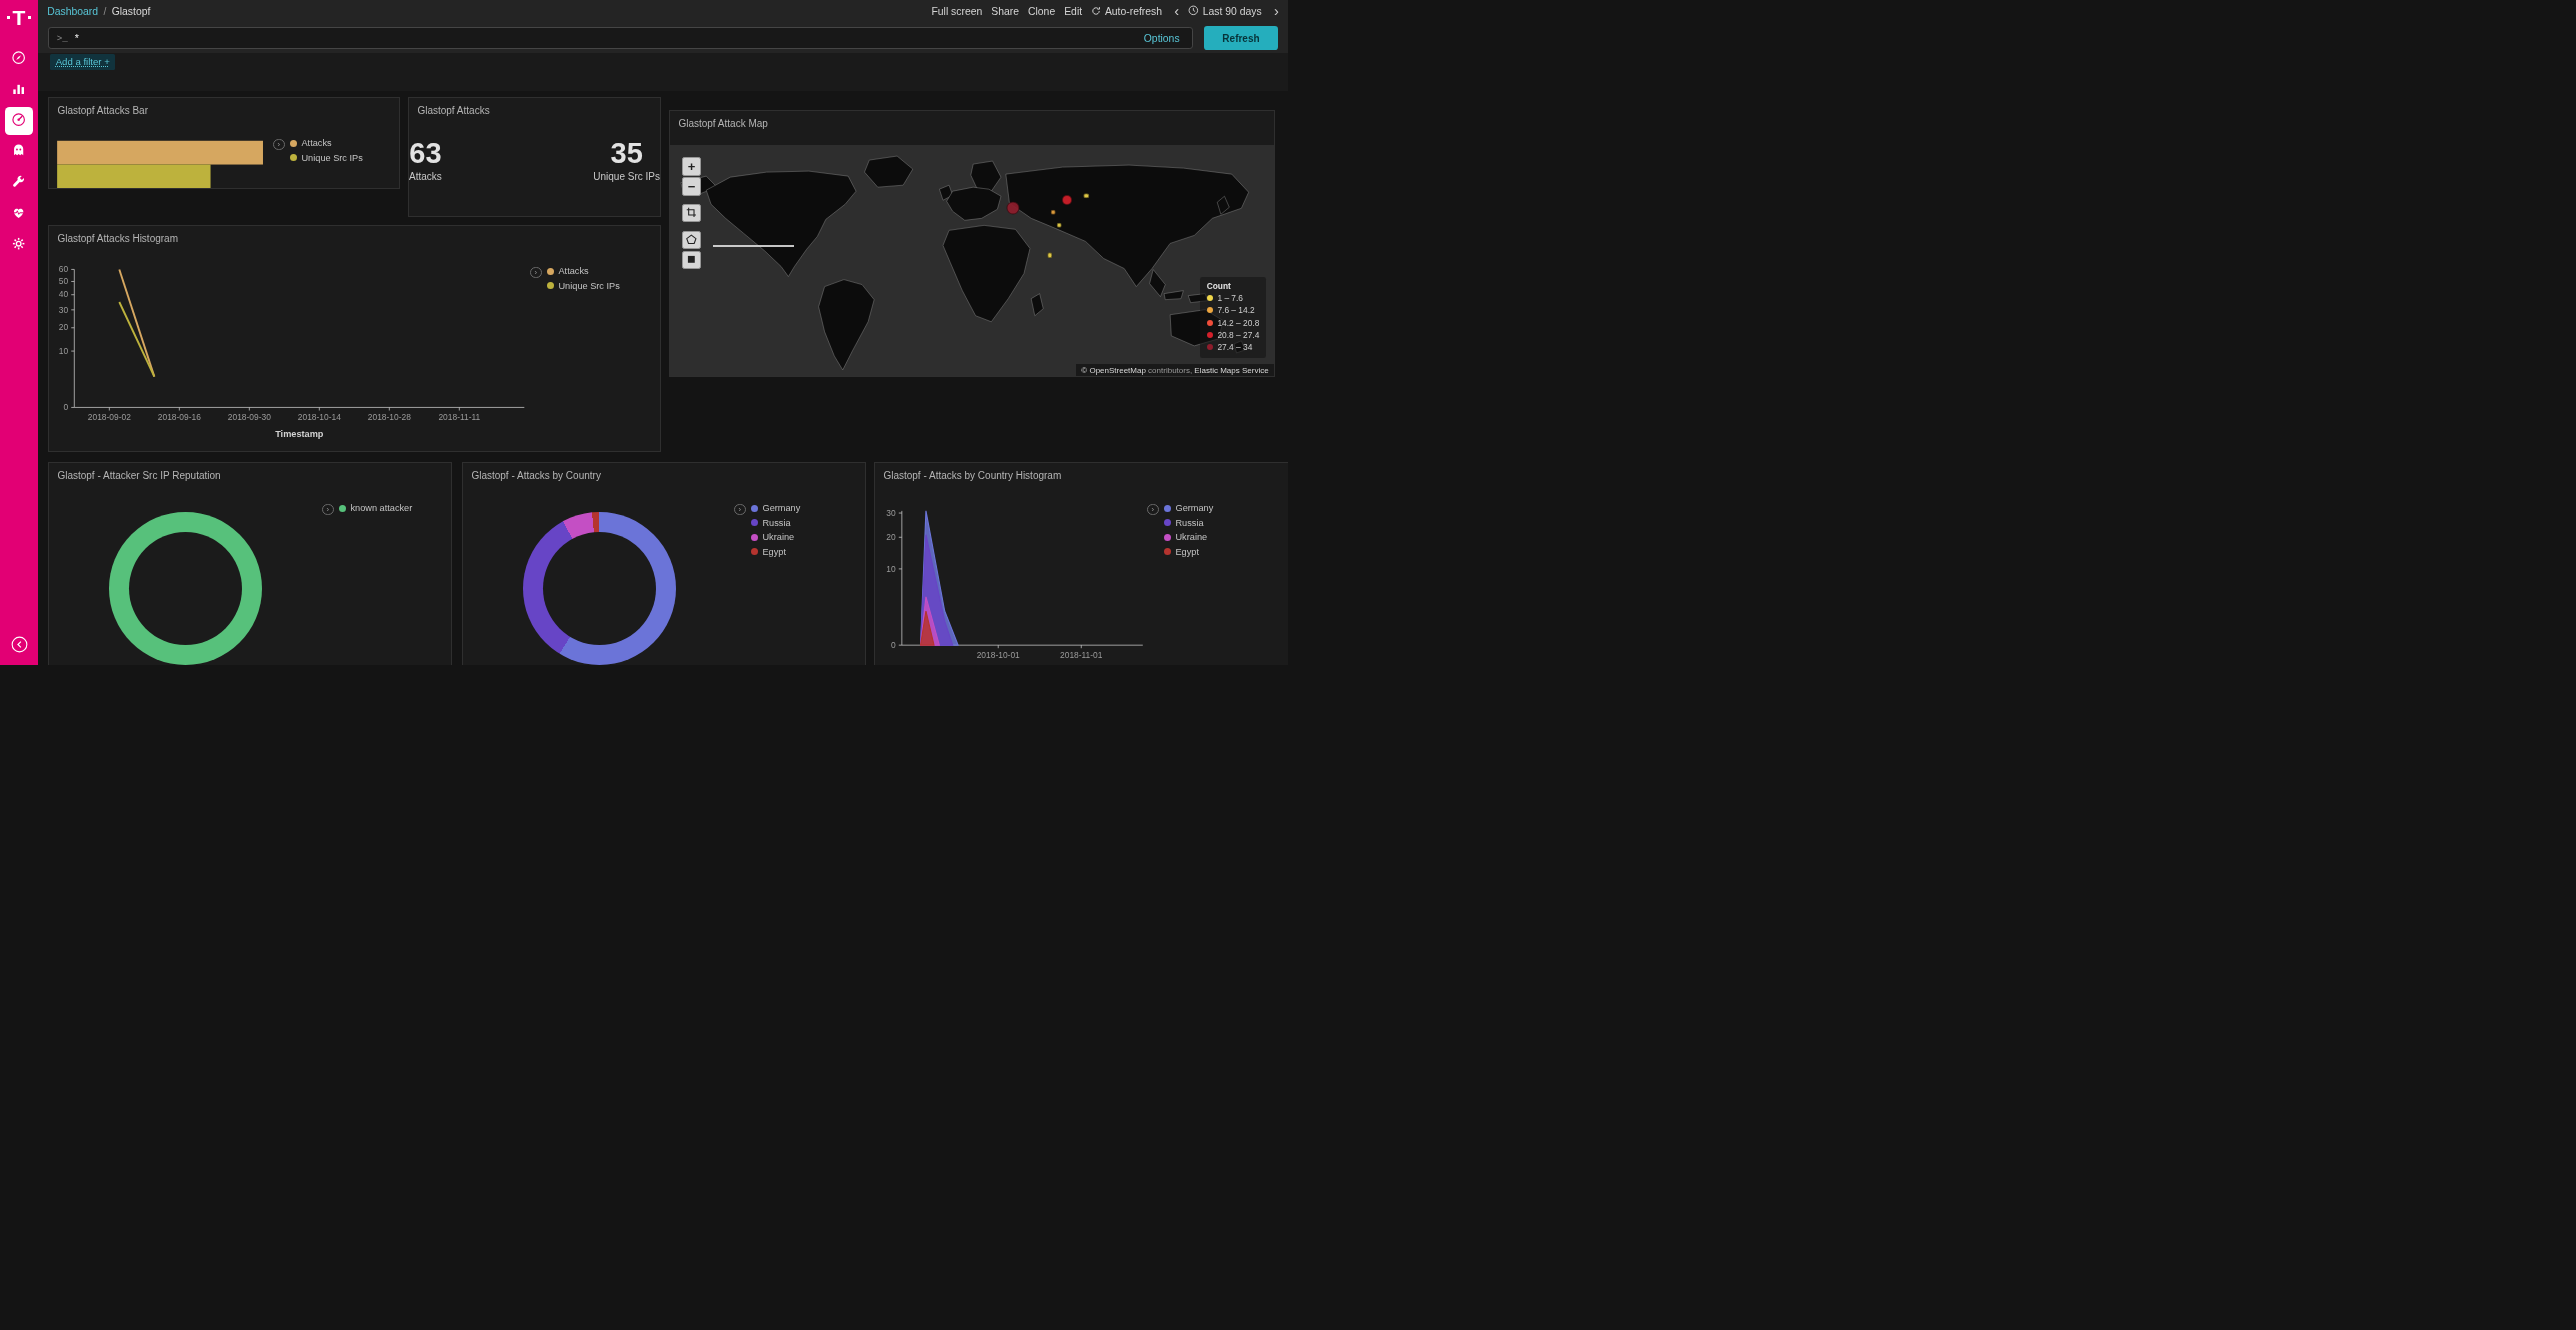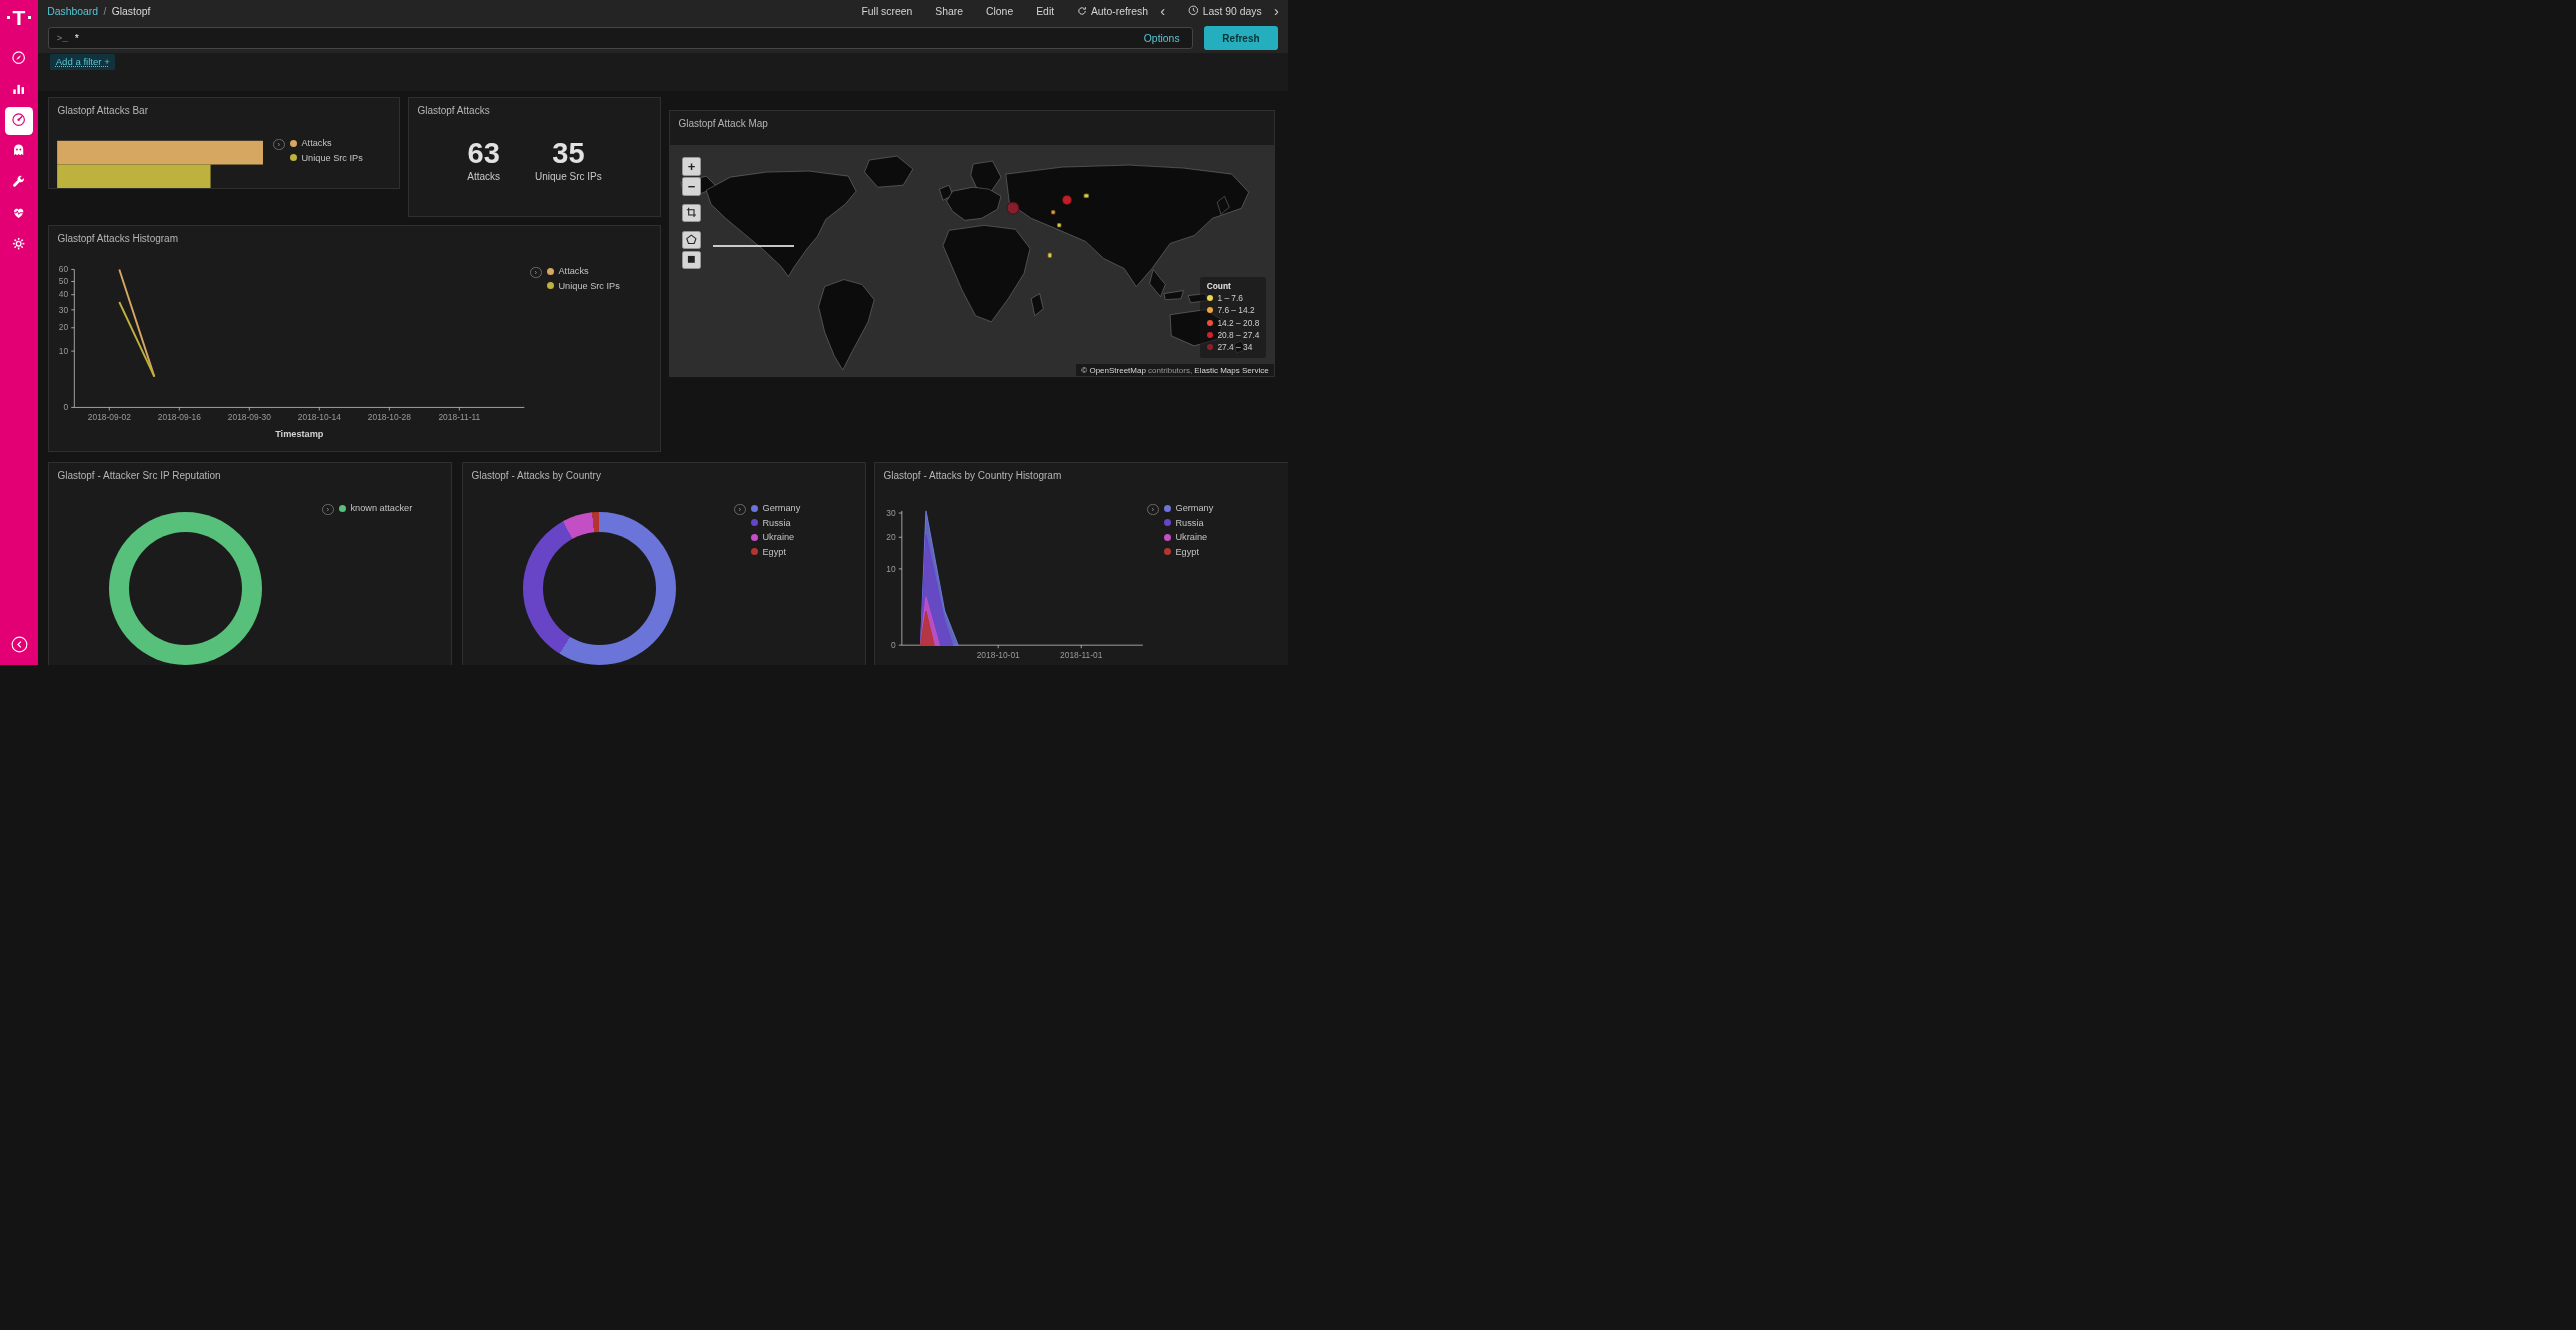--- a/index.html
+++ b/index.html
@@ -13,21 +13,21 @@
   .logo .sq{width:3.1px;height:3.1px;background:#fff;display:inline-block}
   .nav-item{width:28px;height:28px;margin:1.5px 0;display:flex;align-items:center;justify-content:center;border-radius:4.6px;color:#fff;cursor:pointer}
   .nav-item.active{background:#fff;color:#e20074}
   .collapse{margin-top:auto;margin-bottom:9.2px;color:#fff;cursor:pointer}
 
   
   .topbar{position:absolute;left:38px;right:0;top:0;height:23px;background:#242424;display:flex;align-items:center;padding:0 9.2px;font-size:10.4px;z-index:20}
   .crumb-link{color:#58c5d6;cursor:pointer;text-decoration:none}
   .crumb-sep{color:#8a8a8a;margin:0 5.4px}
   .topbar .spacer{flex:1}
-  .top-action{margin-left:23px;cursor:pointer;color:#d4d4d4;display:flex;align-items:center;gap:3.8px}
+  .top-action{margin-left:9px;cursor:pointer;color:#d4d4d4;display:flex;align-items:center;gap:3.8px}
   .chev{font-size:14.6px;line-height:1;color:#cfcfcf;margin-left:12.3px;cursor:pointer}
 
   .querybar{position:absolute;left:38px;right:0;top:23px;height:31px;background:#242424;display:flex;align-items:center;gap:10.7px;padding:0 10px;z-index:20;border-bottom:0.8px solid #1a1a1a}
   .qwrap{flex:1;height:21.5px;background:#181818;border:0.8px solid #454545;border-radius:3.1px;display:flex;align-items:center;padding:0 7.7px;gap:7px}
   .prompt{color:#8a8a8a;font-family:"Liberation Mono",monospace;font-size:9.2px}
   .qwrap input{flex:1;background:transparent;border:none;outline:none;color:#ececec;font-size:10.7px;font-family:"Liberation Sans",sans-serif}
   .options-link{color:#58c5d6;font-size:10.4px;cursor:pointer;margin-right:5px}
   .refresh-btn{background:#25aebd;color:#073339;border:none;border-radius:3.1px;height:24px;padding:0 18.4px;font-size:10px;font-weight:700;cursor:pointer;font-family:"Liberation Sans",sans-serif}
 
   .filterbar{position:absolute;left:38px;right:0;top:54px;height:37px;background:#1a1a1a;display:flex;align-items:flex-start;padding:0 12.3px;z-index:20}
@@ -41,21 +41,21 @@
   svg .tick{fill:#9b9b9b;font-size:11px}
   svg .axis-label{fill:#d2d2d2;font-size:12px;font-weight:bold}
 
   .legend{position:absolute;display:flex;gap:5.4px;font-size:9.2px;color:#c4c4c4}
   .legend-toggle{width:11.5px;height:11.5px;min-width:11.5px;border:0.8px solid #6a6a6a;border-radius:50%;color:#9a9a9a;font-size:7.7px;display:flex;align-items:center;justify-content:center;cursor:pointer;margin-top:0.8px}
   .legend-items{display:flex;flex-direction:column;gap:4.6px}
   .legend-item{display:flex;align-items:center;gap:4.6px;cursor:pointer;white-space:nowrap}
   .dot{width:7px;height:7px;min-width:7px;border-radius:50%;display:inline-block}
 
   
-  .metrics{position:absolute;left:0;right:0;top:40px;display:flex;justify-content:center;gap:35px;text-align:center}
+  .metrics{position:absolute;left:0;right:0;top:40px;display:flex;justify-content:space-between;gap:35px;text-align:center}
   .metric-value{font-size:29px;font-weight:700;color:#e2e2e2;line-height:1.1}
   .metric-label{font-size:10px;color:#c8c8c8;margin-top:1.5px}
 
   
   .donut{position:absolute;border-radius:50%;cursor:pointer}
   .donut-hole{position:absolute;inset:20px;border-radius:50%;background:#1b1b1b}
 
   
   .map-area{position:absolute;left:0;right:0;top:34px;bottom:0;background:#2e2e2e;overflow:hidden;cursor:grab}
   .map-svg{position:absolute;left:0;top:0;width:100%;height:100%}

